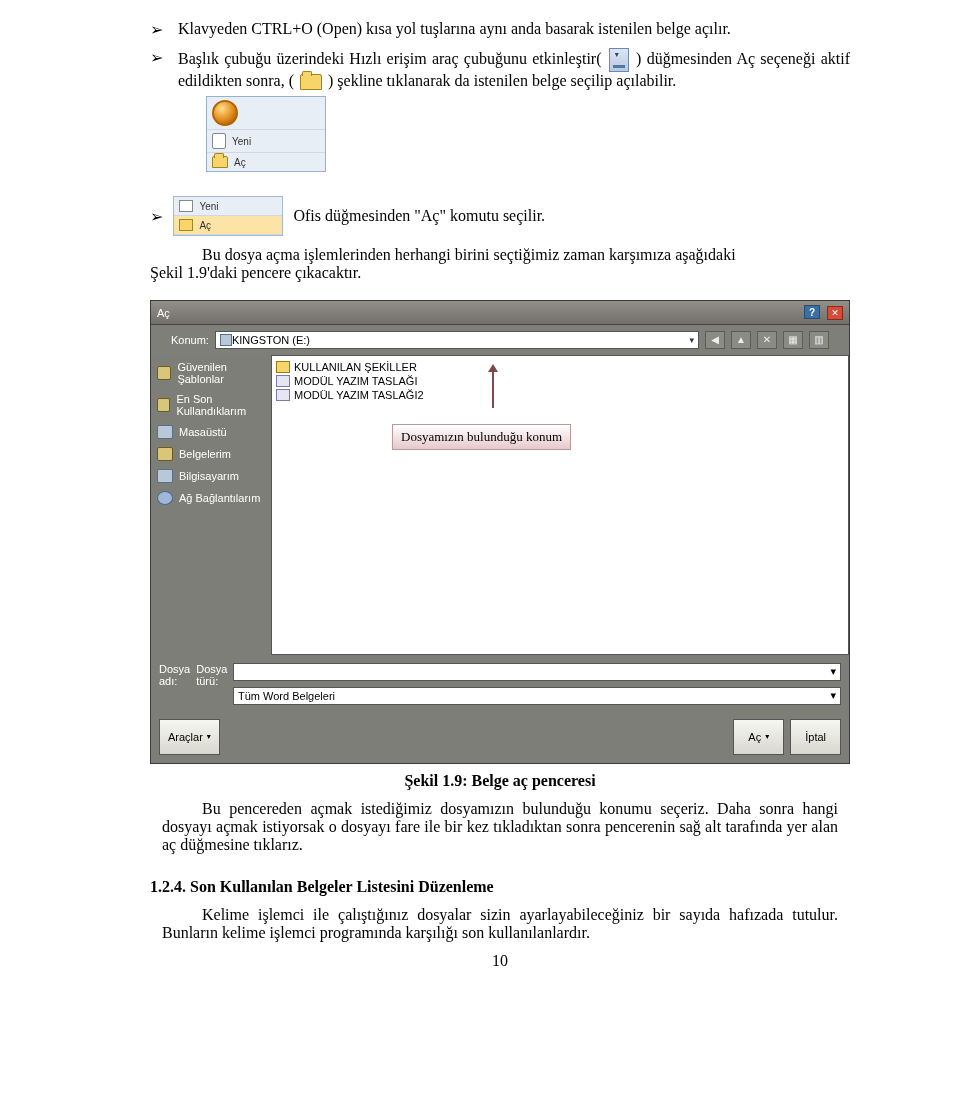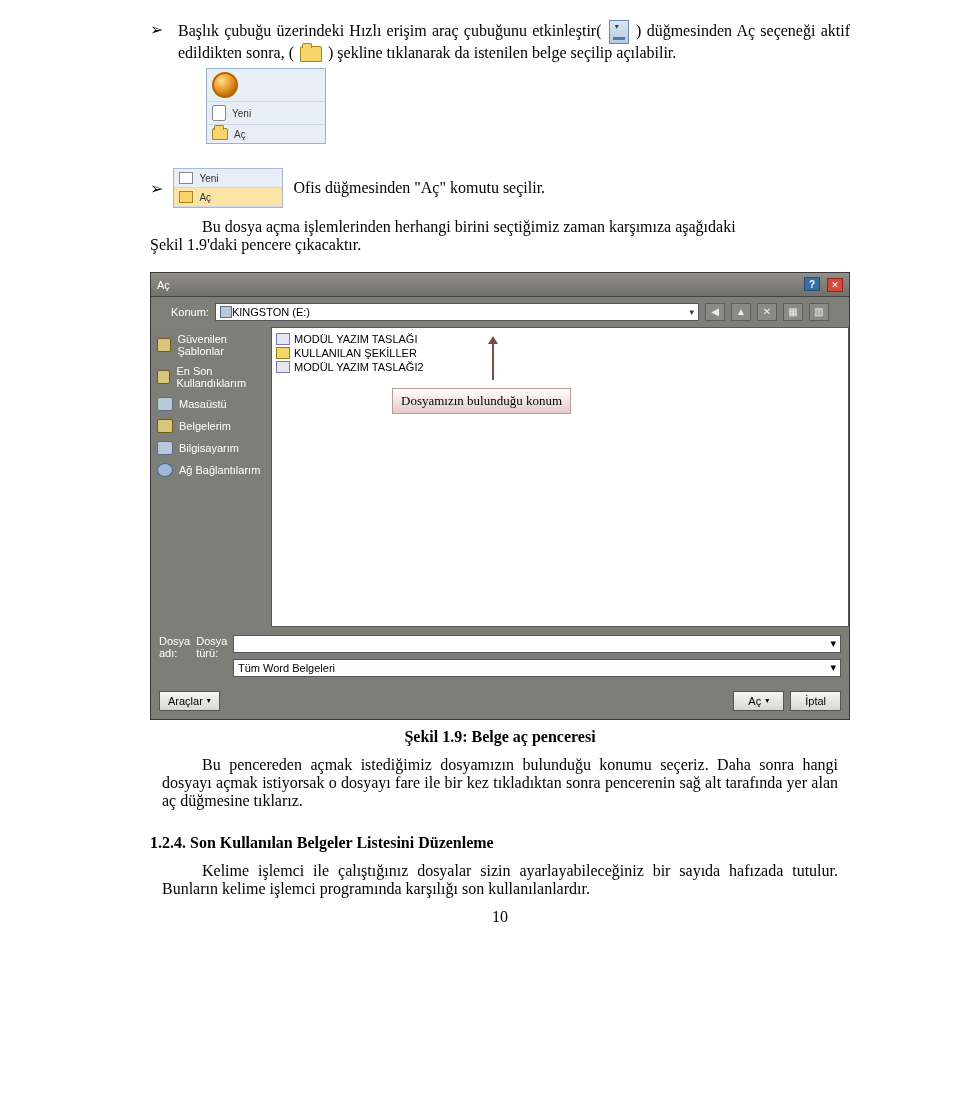--- a/index.html
+++ b/index.html
@@ -163,21 +163,21 @@
     border: 1px solid #555;
     position: relative;
     padding: 4px;
   }
   .file-row { display: flex; align-items: center; gap: 4px; font-size: 11px; padding: 1px 0; }
   .file-row .fic { width: 14px; height: 12px; border: 1px solid #999; }
   .fic.folder { background: #f5d66a; border-color: #9a7a12; }
   .fic.doc { background: #e6e6f2; border-color: #7a7aaa; }
   .annot-box {
     position: absolute;
-    top: 60px; left: 120px;
+    top: 68px; left: 120px;
     background: linear-gradient(#fff, #e6c8cc);
     border: 1px solid #b99;
     padding: 4px 8px;
     font-family: "Times New Roman", serif;
     font-size: 13px;
     color: #000;
   }
   .annot-arrow {
     position: absolute;
     top: 14px; left: 220px;
@@ -207,21 +207,21 @@
     padding: 0 4px; color: #000;
   }
   .dlg-footer {
     padding: 6px 8px 8px 8px;
     background: #7e7e78;
     display: flex;
     align-items: center;
     gap: 6px;
   }
   .btn {
-    height: 20px;
+    height: 36px;
     padding: 0 14px;
     background: linear-gradient(#f6f6f2, #d8d8d0);
     border: 1px solid #555;
     color: #000;
     font-size: 11px;
     display: inline-flex; align-items: center; justify-content: center; text-align: right;
   }
   .btn.small { padding: 0 8px; }
   .btn .chev { margin-left: 4px; font-size: 8px; }
   .spacer { flex: 1; }
@@ -271,20 +271,23 @@
   .ofis-mini .oico.blank { background: #fff; border: 1px solid #888; }
   .ofis-mini .oico.ofolder { background: #f8d56a; border: 1px solid #a6841c; }
 </style>
 </head>
 <body>
 
 <div class="page">
 
   <ul class="bullet-list">
     <li>
+      <span>Klavyeden CTRL+O (Open) kısa yol tuşlarına aynı anda basarak istenilen belge açılır.</span>
+    </li>
+    <li>
       <span>Başlık  çubuğu  üzerindeki  Hızlı  erişim  araç  çubuğunu  etkinleştir(</span>
       <span class="qat-icon inline-icon">
         <span class="chevq">▾</span>
           <span class="bar"></span>
       </span>
       <span>) düğmesinden Aç seçeneği aktif edildikten sonra, (</span>
       <span class="folder-icon inline-icon"></span>
       <span>)  şekline tıklanarak da istenilen  belge seçilip açılabilir.</span>
 
       <div class="mini-ss">
@@ -369,26 +372,26 @@
               <span class="side-icon drive"></span>
               <span>Bilgisayarım</span>
             </div>
           <div class="side-item">
               <span class="side-icon net"></span>
               <span>Ağ Bağlantılarım</span>
             </div>
         </div>
         <div class="dlg-list">
           <div class="file-row">
+              <span class="fic folder"></span>
+              <span>KULLANILAN ŞEKİLLER</span>
+            </div>
+          <div class="file-row">
               <span class="fic doc"></span>
               <span>MODÜL YAZIM TASLAĞI</span>
-            </div>
-          <div class="file-row">
-              <span class="fic folder"></span>
-              <span>KULLANILAN ŞEKİLLER</span>
             </div>
           <div class="file-row">
               <span class="fic doc"></span>
               <span>MODÜL YAZIM TASLAĞI2</span>
             </div>
 
           <div class="annot-arrow"></div>
           <div class="annot-box">Dosyamızın bulunduğu konum</div>
         </div>
       </div>

